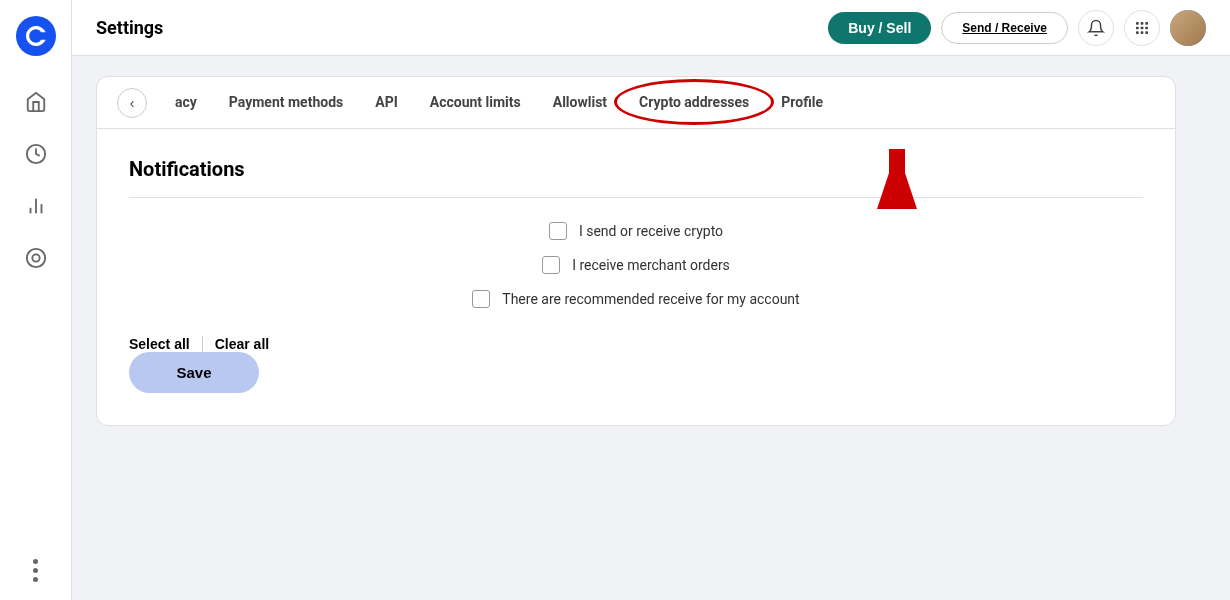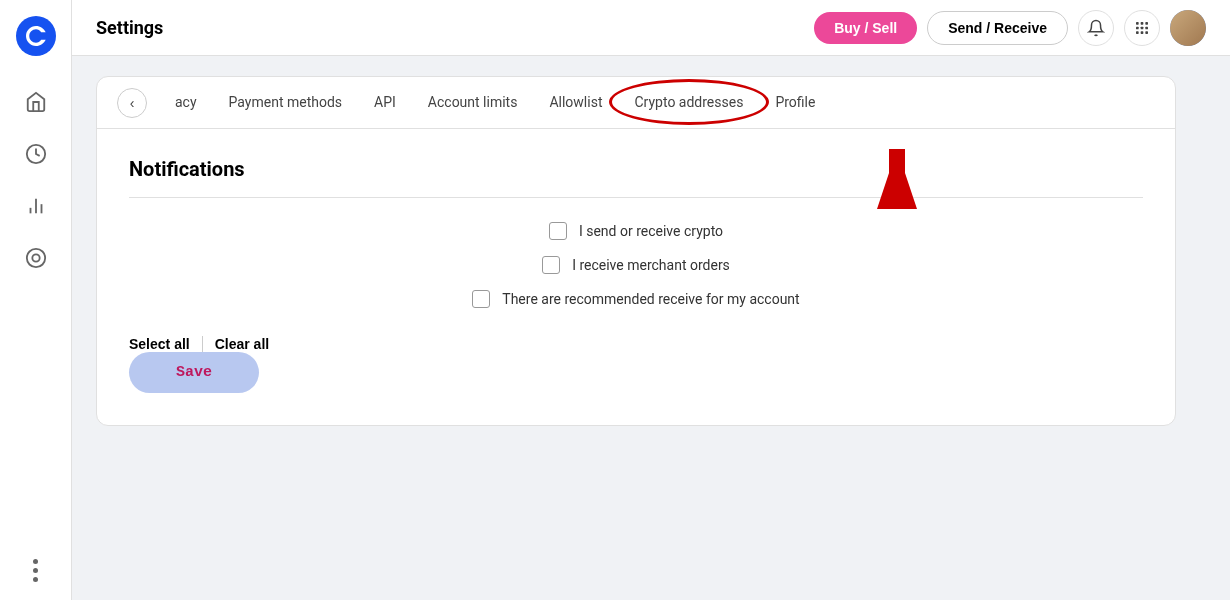--- a/index.html
+++ b/index.html
@@ -73,38 +73,39 @@
       font-weight: 700;
       color: #000;
       margin-right: auto;
     }
     .topbar-actions {
       display: flex;
       align-items: center;
       gap: 10px;
     }
     .btn-buy-sell {
-      background: #ec4899;
+      background: #0f766e;
       color: #fff;
       border: none;
       border-radius: 20px;
       padding: 8px 20px;
       font-size: 14px;
       font-weight: 600;
       cursor: pointer;
     }
     .btn-send-receive {
       background: #fff;
       color: #000;
       border: 1.5px solid #ccc;
       border-radius: 20px;
       padding: 8px 20px;
-      font-size: 14px;
+      font-size: 12px;
       font-weight: 600;
       cursor: pointer;
+      text-decoration: underline;
     }
     .topbar-icon-btn {
       width: 36px;
       height: 36px;
       border-radius: 50%;
       border: 1px solid #e0e0e0;
       background: #fff;
       display: flex;
       align-items: center;
       justify-content: center;
@@ -168,21 +169,21 @@
       font-size: 14px;
       color: #444;
       flex-shrink: 0;
     }
     .tab-item {
       padding: 0 16px;
       height: 52px;
       display: flex;
       align-items: center;
       font-size: 14px;
-      font-weight: 400;
+      font-weight: 700;
       color: #444;
       cursor: pointer;
       border-bottom: 2px solid transparent;
       white-space: nowrap;
       position: relative;
     }
 
     
     .crypto-addresses-wrapper {
       position: relative;
@@ -246,29 +247,28 @@
       border: none;
       padding: 0;
     }
     .divider-v {
       width: 1px;
       height: 16px;
       background: #ccc;
     }
     .btn-save {
       background: #b8c8f0;
-      color: #be185d;
+      color: #000000;
       border: none;
       border-radius: 24px;
       padding: 12px 32px;
       font-size: 15px;
       font-weight: 600;
       cursor: pointer;
       width: 130px;
-      font-family: Liberation Mono, monospace;
     }
   </style>
 </head>
 <body>
 
 <div class="sidebar">
 
   <div class="sidebar-logo">
     <svg viewBox="0 0 40 40" fill="none" xmlns="http://www.w3.org/2000/svg">
       <circle cx="20" cy="20" r="20" fill="#1652F0"></circle>

